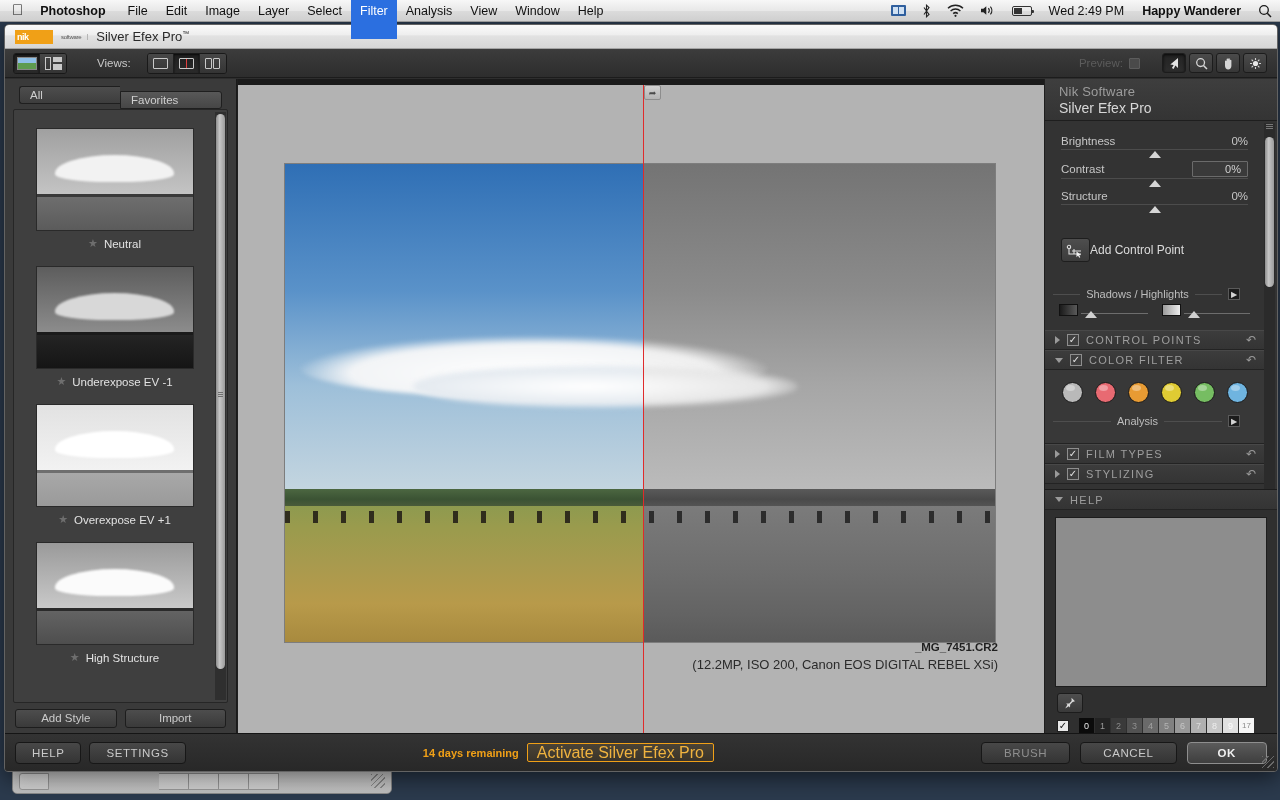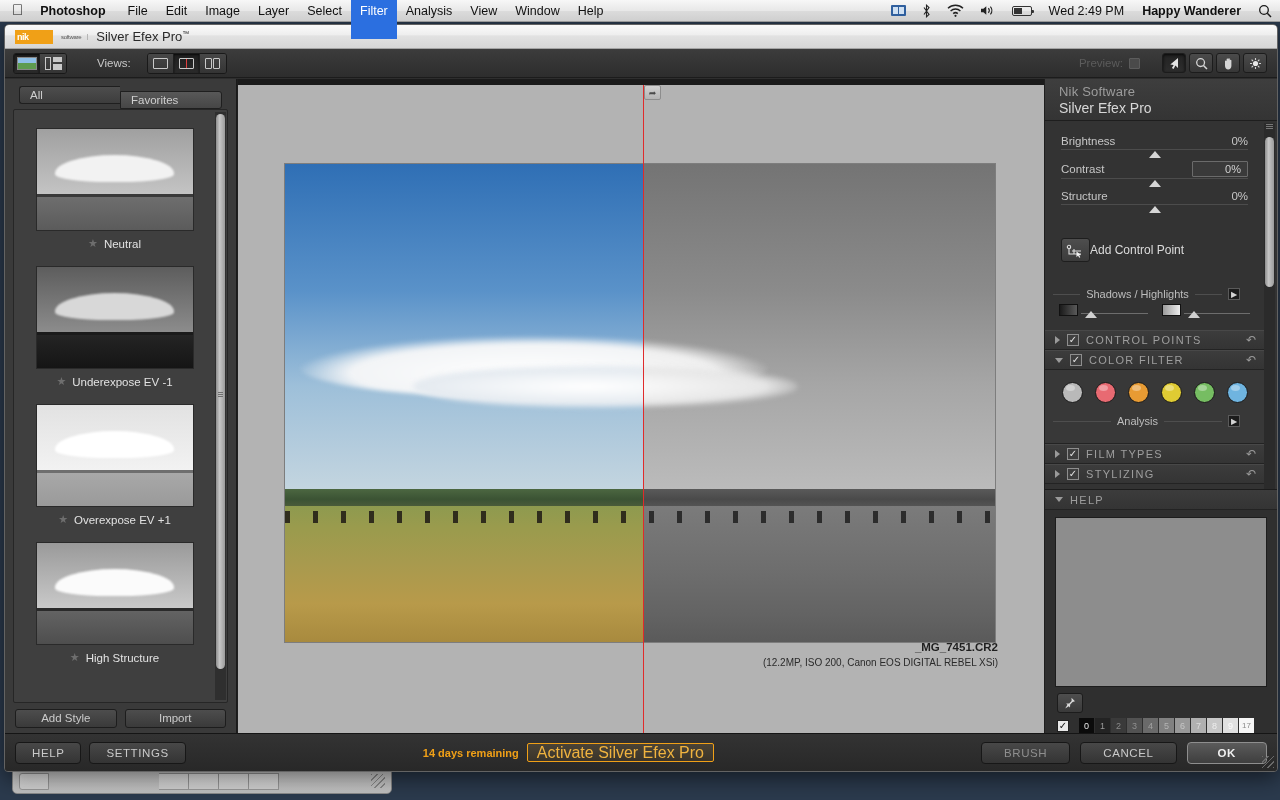--- a/index.html
+++ b/index.html
@@ -238,21 +238,21 @@
   .scene.bw .field { position:absolute; left:0; right:0; top:71.5%; bottom:0;
     background: linear-gradient(180deg,#7b7b7b 0%, #757575 20%, #6d6d6d 50%, #636363 80%, #5a5a5a 100%); }
   .scene.bw .cattle { position:absolute; left:0; right:0; top:72.5%; height:2.6%;
     background: repeating-linear-gradient(90deg,
        rgba(25,25,25,.8) 0 5px, rgba(140,140,140,0) 5px 28px); }
 
   .photo-cap {
     position:absolute; text-align:right; font-size:11px; color:#1f1f1f; line-height:1.45;
   }
   .photo-cap .fn { font-weight:bold; font-size:11.5px; }
-  .photo-cap .meta { font-size:10px; color:#2b2b2b; }
+  .photo-cap .meta { font-size:13px; color:#2b2b2b; }
 
   
   .rpanel {
     width: 232px; background:#333; display:flex; flex-direction:column; position:relative;
   }
   .rp-head {
     height:42px; background: linear-gradient(180deg,#3e3e3e,#343434);
     border-bottom:1px solid #1e1e1e; padding:5px 0 0 14px;
   }
   .rp-head .brand { font-size:13px; color:#9c9c9c; letter-spacing:.2px; }

